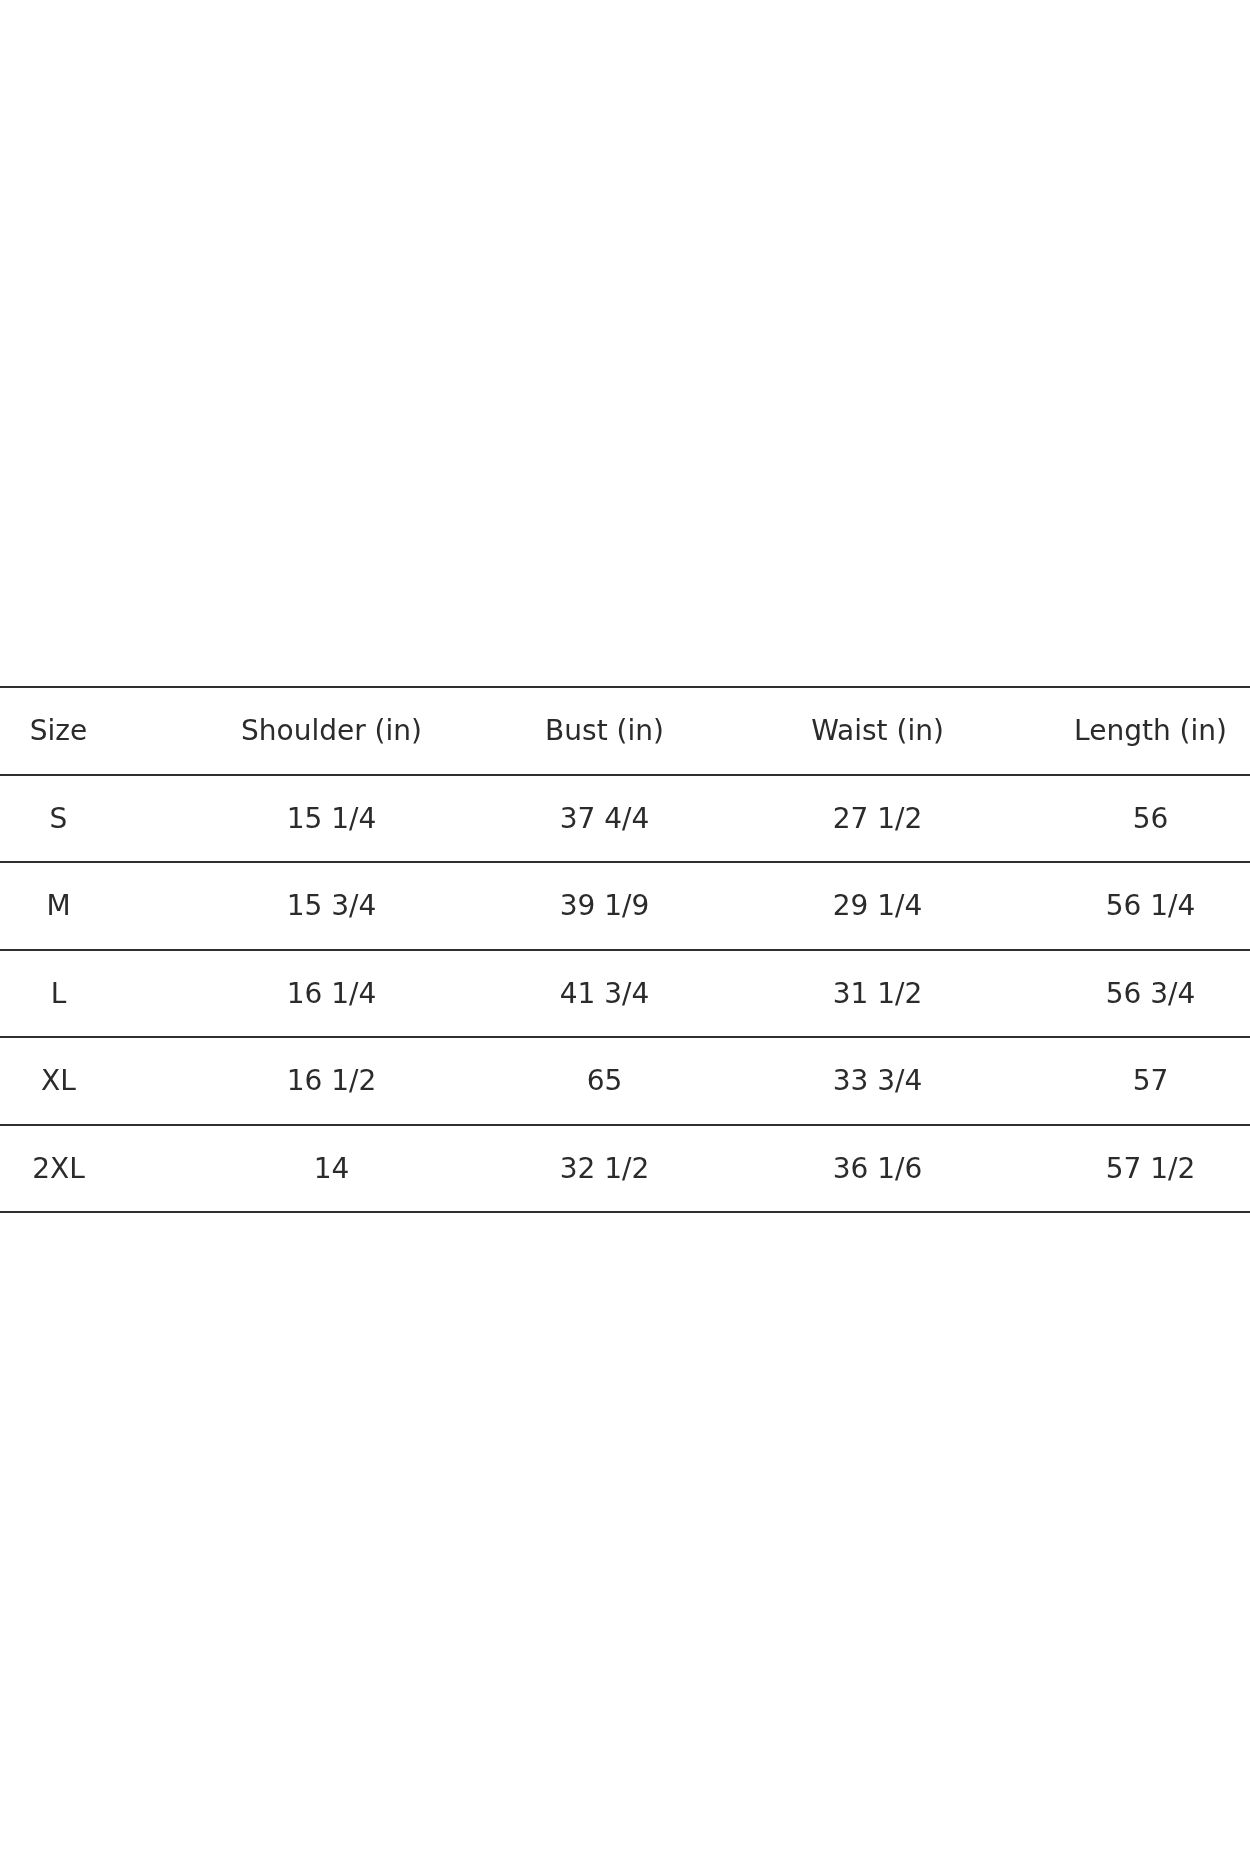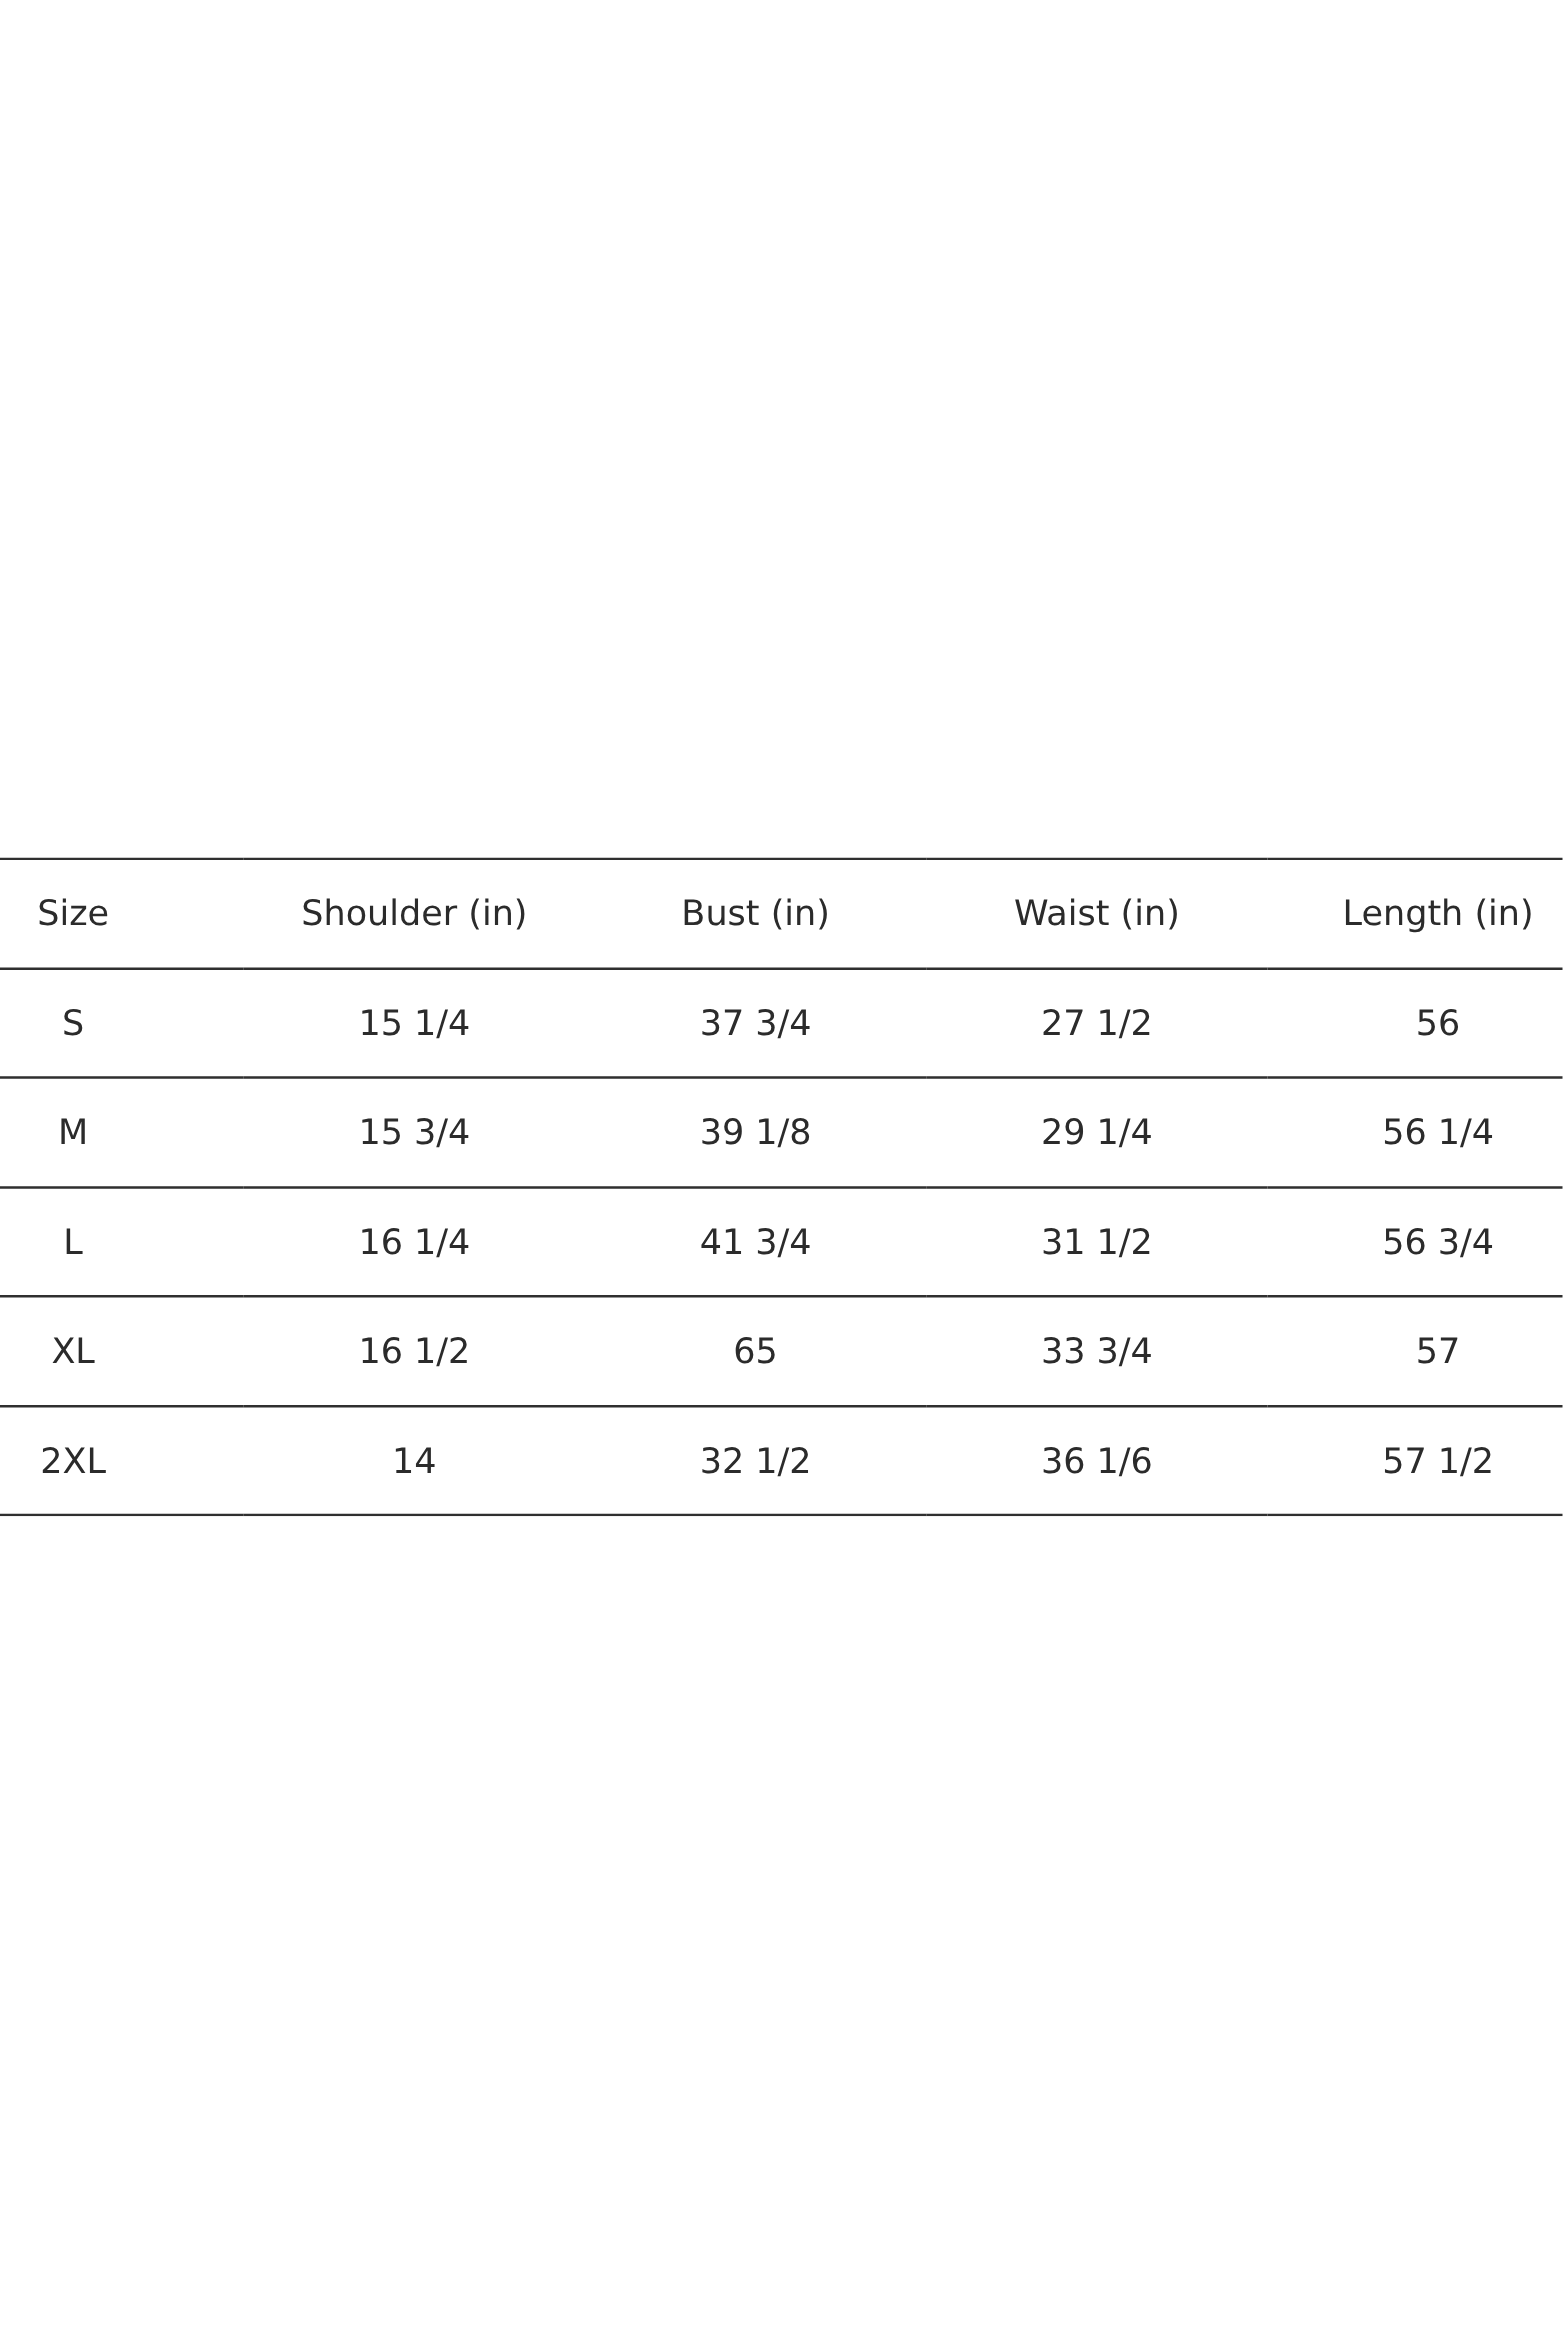--- a/index.html
+++ b/index.html
@@ -53,28 +53,28 @@
         <th>Shoulder (in)</th>
         <th>Bust (in)</th>
         <th>Waist (in)</th>
         <th>Length (in)</th>
       </tr>
     </thead>
     <tbody>
       <tr>
         <td>S</td>
         <td>15 1/4</td>
-        <td>37 3/4</td>
+        <td>37 4/4</td>
         <td>27 1/2</td>
         <td>56</td>
       </tr>
       <tr>
         <td>M</td>
         <td>15 3/4</td>
-        <td>39 1/8</td>
+        <td>39 1/9</td>
         <td>29 1/4</td>
         <td>56 1/4</td>
       </tr>
       <tr>
         <td>L</td>
         <td>16 1/4</td>
         <td>41 3/4</td>
         <td>31 1/2</td>
         <td>56 3/4</td>
       </tr>

